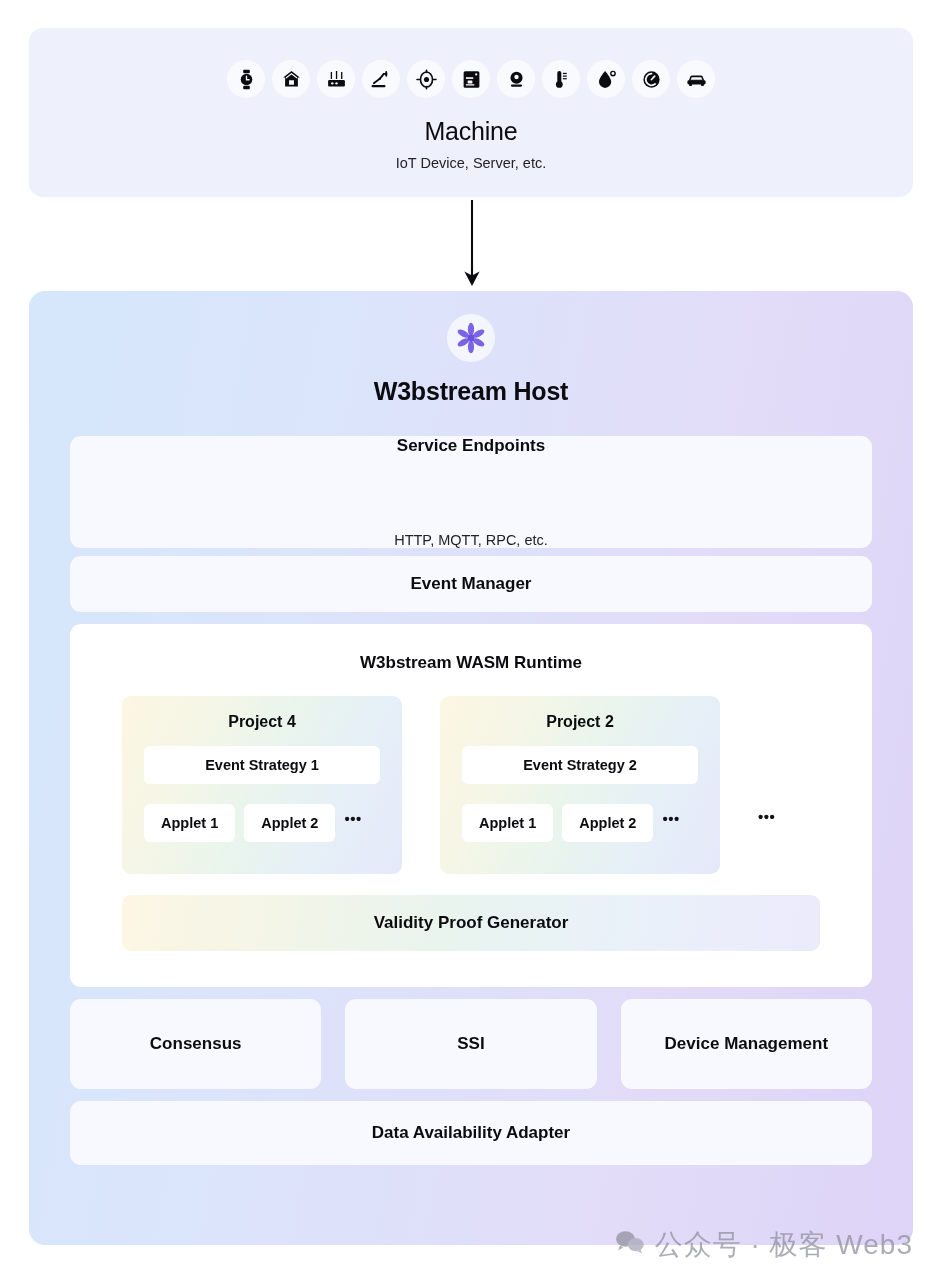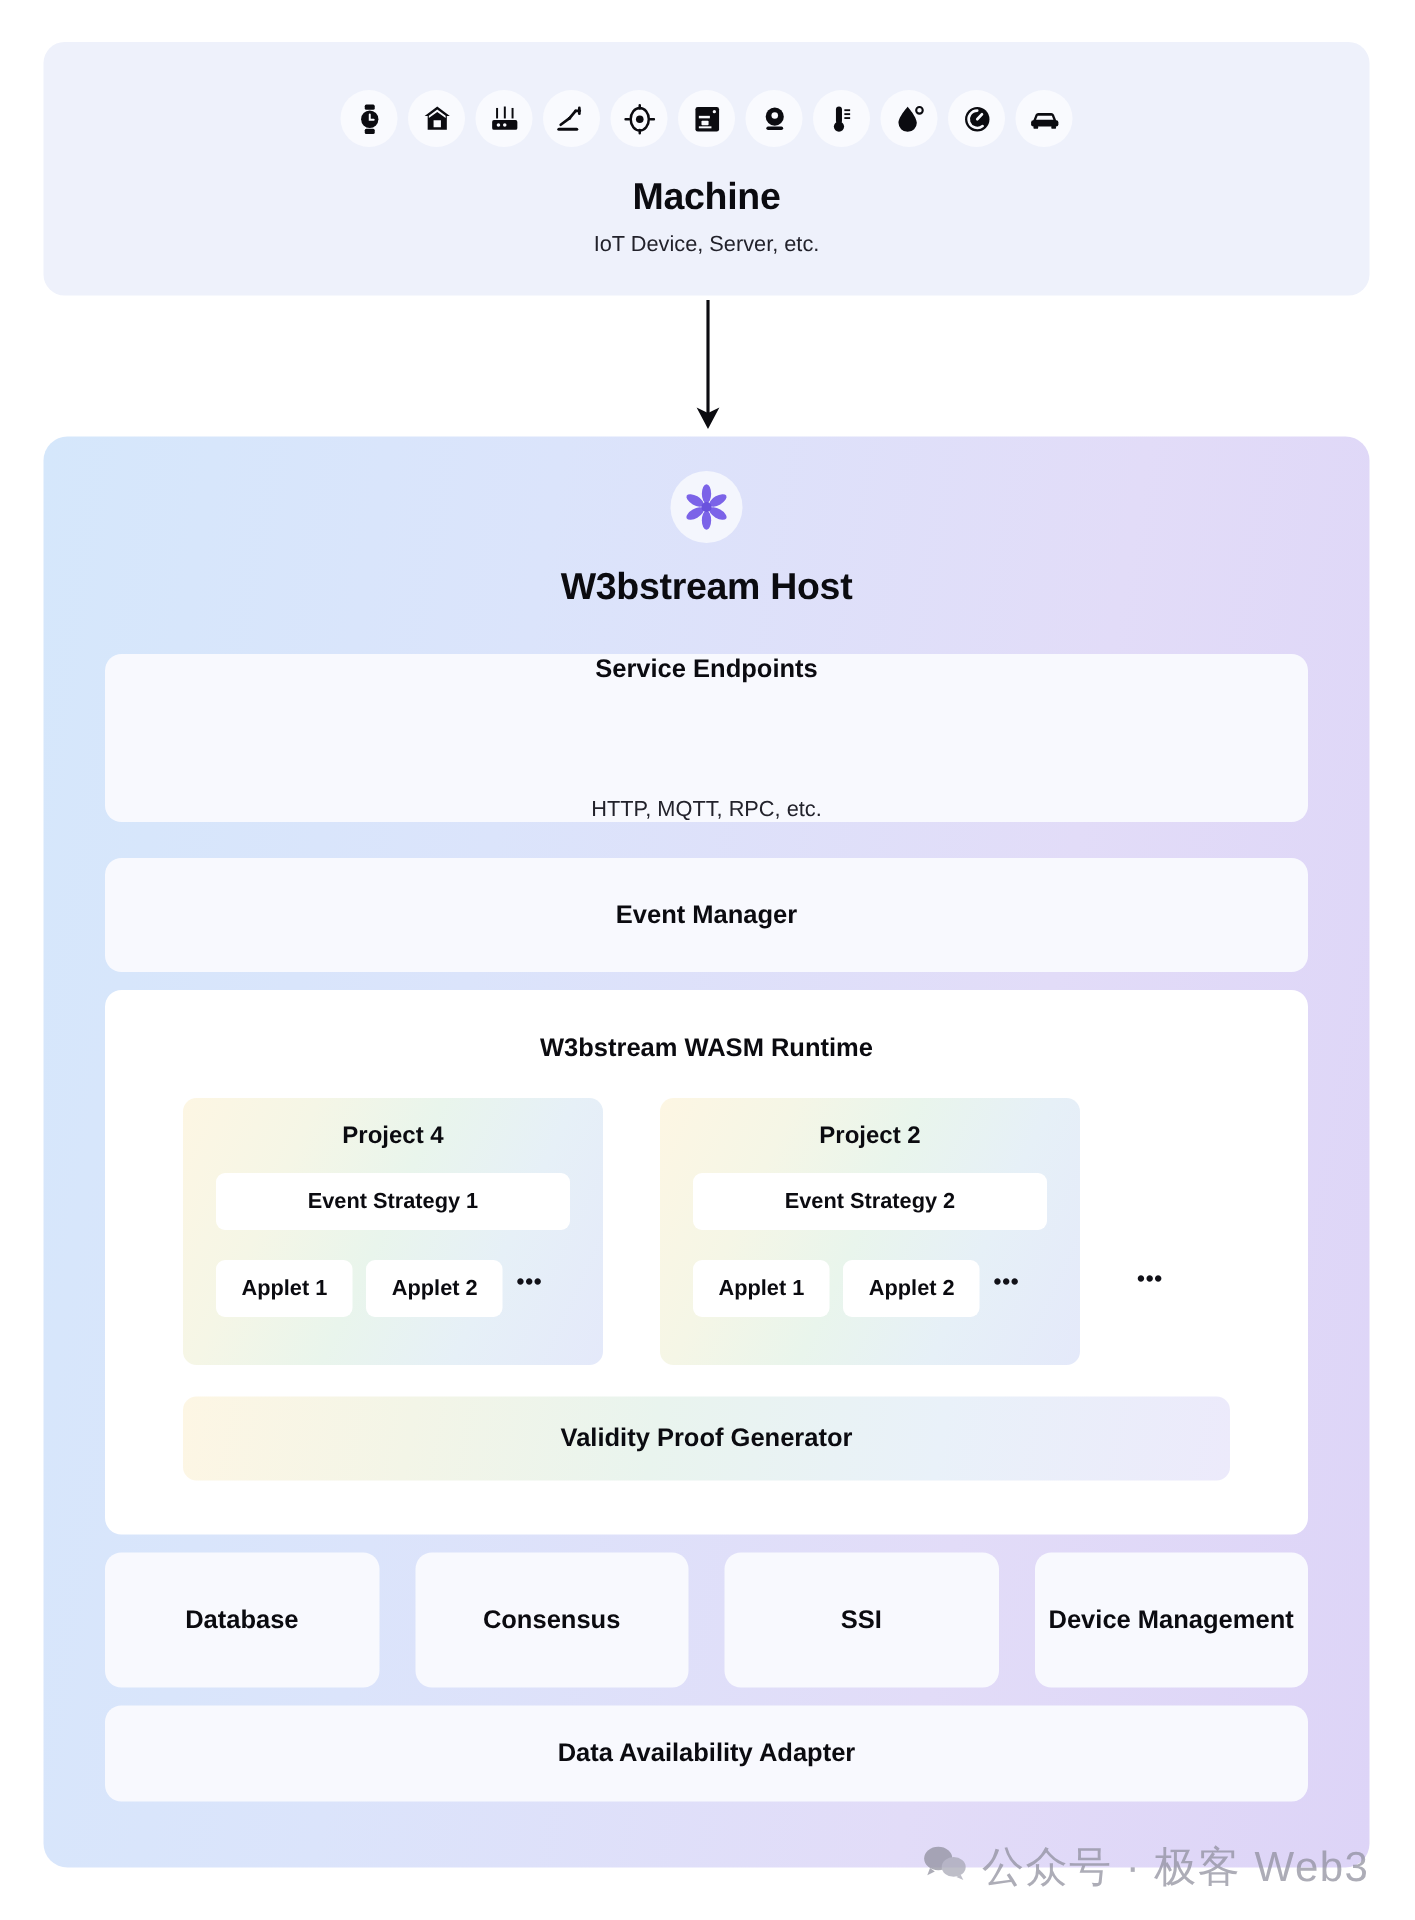--- a/index.html
+++ b/index.html
@@ -42,21 +42,21 @@
     background: #f9fafe;
     display: flex;
     align-items: center;
     justify-content: center;
   }
   .icon-bubble svg { display: block; }
 
   .machine-title {
     margin-top: 19px;
     font-size: 25px;
-    font-weight: bold;
+    font-weight: normal;
     color: #0b0b10;
     letter-spacing: -0.2px;
   }
 
   .machine-sub {
     margin-top: 9px;
     font-size: 14.5px;
     color: #22222b;
   }
 
@@ -116,21 +116,21 @@
     font-weight: bold;
     color: #0b0b10;
   }
   .card-sub {
     margin-top: 9px;
     font-size: 14.5px;
     color: #22222b;
   }
 
   .service-endpoints { margin-top: 30px; height: 112px; justify-content: space-between; }
-  .event-manager    { margin-top: 24px; height: 76px; }
+  .event-manager    { margin-top: 8px; height: 56px; }
 
   
   .wasm-runtime {
     margin-top: 12px;
     height: 363px;
     background: #ffffff;
     border-radius: 11px;
     padding-top: 29px;
   }
   .wasm-title {
@@ -444,21 +444,20 @@
         </div>
       </div>
 
       <div class="projects-more">•••</div>
     </div>
 
     <div class="validity-proof">Validity Proof Generator</div>
   </div>
 
   <div class="service-row">
-    <div class="service-cell">Database</div>
     <div class="service-cell">Consensus</div>
     <div class="service-cell">SSI</div>
     <div class="service-cell">Device Management</div>
   </div>
 
   <div class="da-adapter">Data Availability Adapter</div>
 </div>
 
 <div class="watermark">
   <span>

